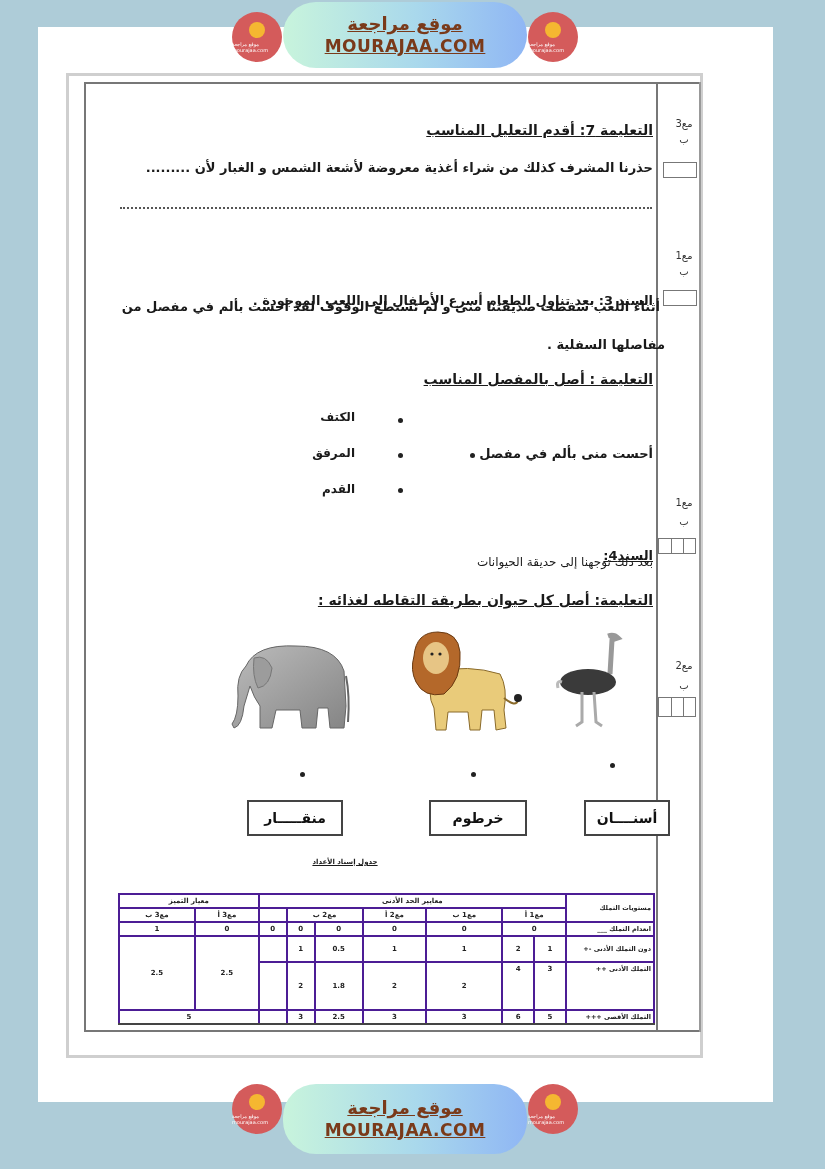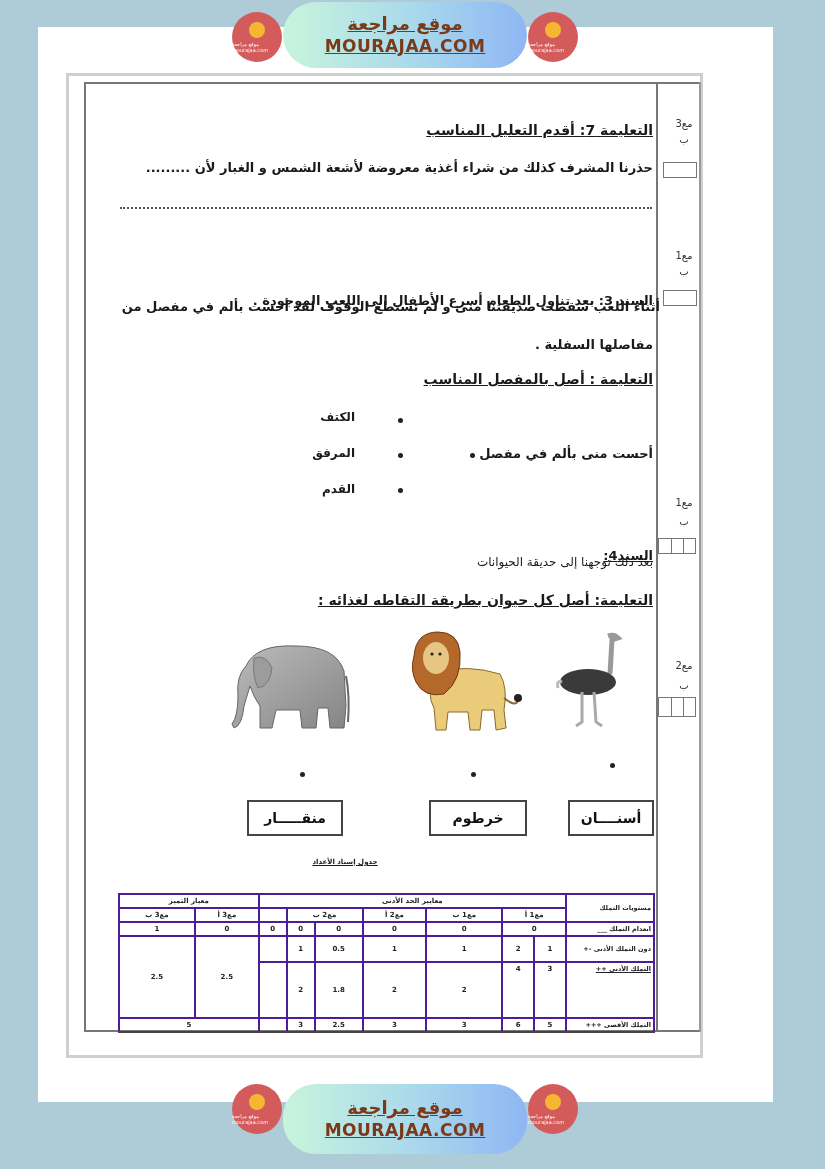--- a/index.html
+++ b/index.html
@@ -97,21 +97,21 @@
 
 <div class="rtl u" style="right:172px; top:122px; font-size:14px;">التعليمة 7: أقدم التعليل المناسب</div>
 <div class="rtl" style="right:172px; top:160px; font-size:13px;">حذرنا المشرف كذلك من شراء أغذية معروضة لأشعة الشمس و الغبار لأن .........</div>
 <div class="dots-line"></div>
 <div class="margin-label" style="left:664px; top:118px;">مع3</div>
 <div class="margin-label" style="left:664px; top:134px;">ب</div>
 <div class="mini-box" style="left:663px; top:162px; width:34px;"></div>
 
 <div class="rtl" style="right:172px; top:264px; font-size:13px;margin-top:29px;">السند 3: بعد تناول الطعام أسرع الأطفال الى اللعب الموجودة .</div>
 <div class="rtl" style="right:165px; top:299px; font-size:13px;">أثناء اللعب سقطت صديقتنا منى و لم تستطع الوقوف لقد أحست بألم في مفصل من</div>
-<div class="rtl" style="right:172px; top:337px; font-size:13px;">مفاصلها السفلية .</div>
+<div class="rtl" style="right:160px; top:337px; font-size:13px;">مفاصلها السفلية .</div>
 <div class="rtl u" style="right:172px; top:371px; font-size:14px;">التعليمة : أصل بالمفصل المناسب</div>
 <div class="margin-label" style="left:664px; top:250px;">مع1</div>
 <div class="margin-label" style="left:664px; top:266px;">ب</div>
 <div class="mini-box" style="left:663px; top:290px; width:34px;"></div>
 
 <div class="rtl" style="right:172px; top:446px; font-size:13px;">أحست منى بألم في مفصل</div>
 <div class="bullet" style="left:470px; top:453px;"></div>
 
 <div class="bullet" style="left:398px; top:418px;"></div>
 <div class="bullet" style="left:398px; top:453px;"></div>
@@ -166,21 +166,21 @@
   <path d="M30 62 L30 92 L24 96" stroke="#aaa" stroke-width="3" fill="none"></path>
   <path d="M42 62 L44 92 L50 96" stroke="#aaa" stroke-width="3" fill="none"></path>
 </svg>
 
 <div class="bullet" style="left:300px; top:772px;"></div>
 <div class="bullet" style="left:471px; top:772px;"></div>
 <div class="bullet" style="left:610px; top:763px;"></div>
 
 <div class="word-box" style="left:247px; top:800px; width:96px;">منقـــــار</div>
 <div class="word-box" style="left:429px; top:800px; width:98px;">خرطوم</div>
-<div class="word-box" style="left:568px; top:800px; width:86px;">أسنــــان</div>
+<div class="word-box" style="left:584px; top:800px; width:86px;">أسنــــان</div>
 
 <div class="rtl u" style="left:300px; top:858px; font-size:7px; width:90px; text-align:center;">جدول إسناد الأعداد</div>
 
 <table class="grid">
   <tbody>
       <tr>
     <td class="rowhead" rowspan="2">مستويات التملك</td>
     <td colspan="7">معايير الحد الأدنى</td>
     <td colspan="2">معيار التميز</td>
   </tr>
@@ -210,21 +210,21 @@
     <td>2</td>
     <td>1</td>
     <td>1</td>
     <td>0.5</td>
     <td>1</td>
     <td></td>
     <td rowspan="2">2.5</td>
     <td rowspan="2">2.5</td>
   </tr>
   <tr>
-    <td class="rowhead" style="height:56px; vertical-align:top;text-decoration:underline;">التملك الأدنى ++</td>
+    <td class="rowhead" style="height:48px; vertical-align:top;">التملك الأدنى ++</td>
     <td style="vertical-align:top;">3</td>
     <td style="vertical-align:top;">4</td>
     <td>2</td>
     <td>2</td>
     <td>1.8</td>
     <td>2</td>
     <td></td>
   </tr>
   <tr class="total">
     <td class="rowhead">التملك الأقصى +++</td>

